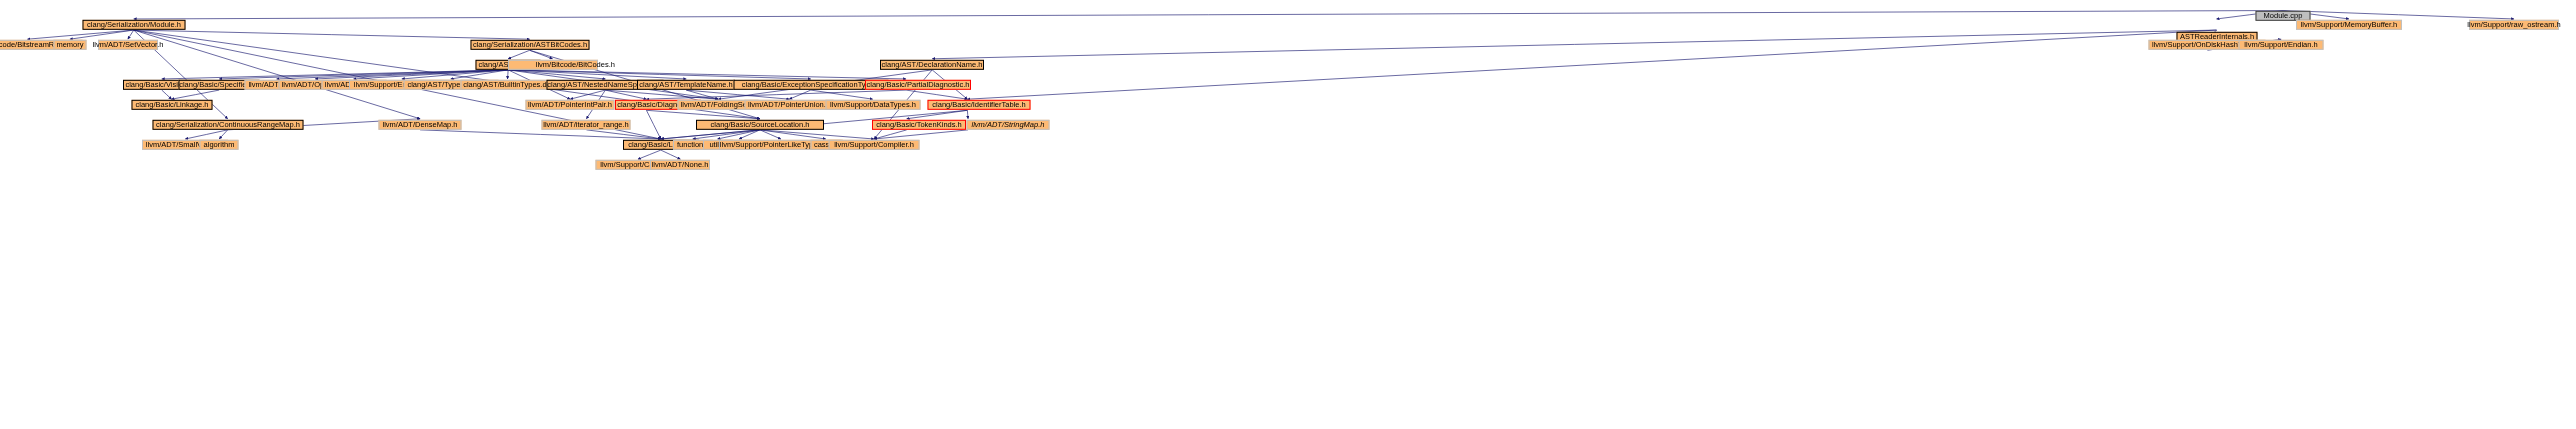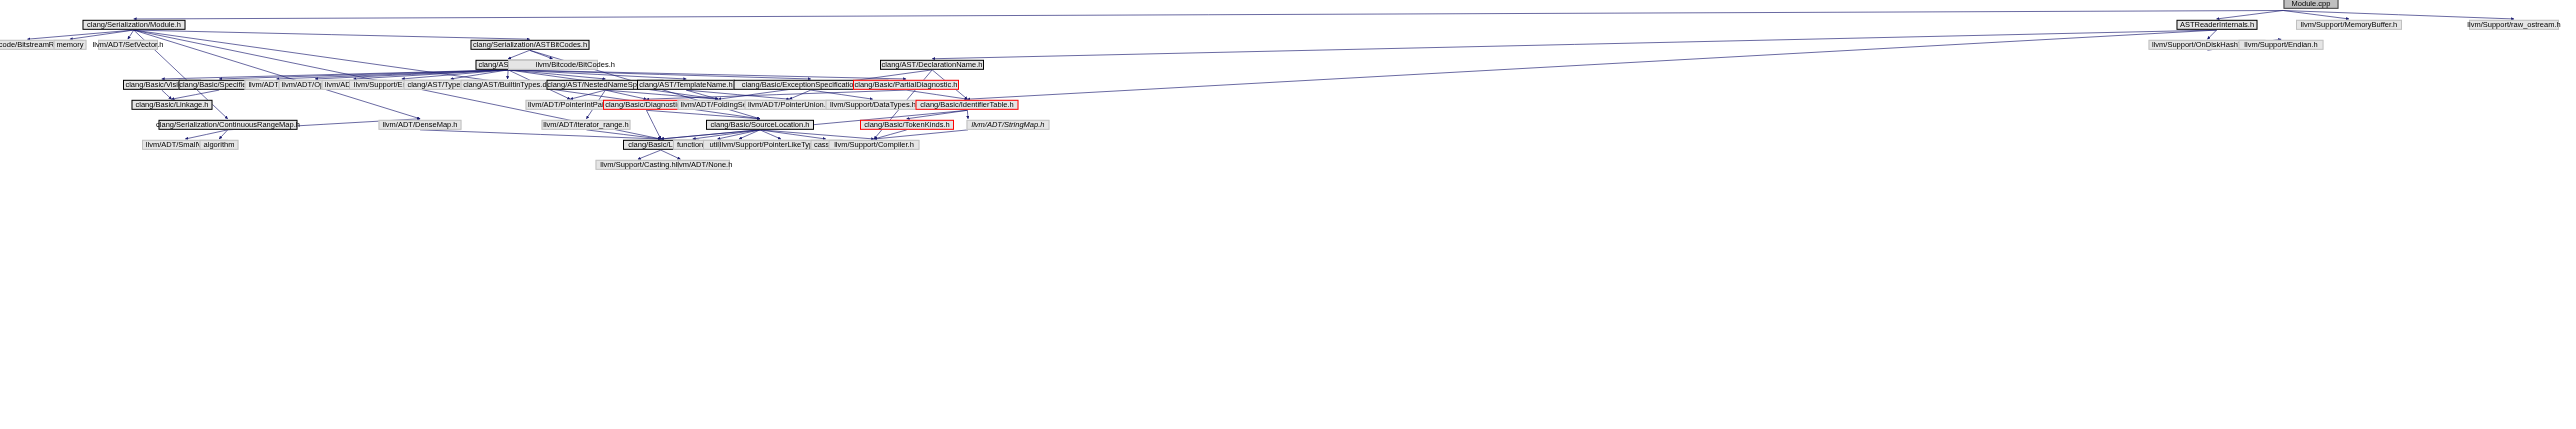--- a/index.html
+++ b/index.html
@@ -8,21 +8,21 @@
     width:2576px;
     height:430px;
     background:#ffffff;
     font-family:"Liberation Sans", sans-serif;
     overflow:hidden;
   }
   #edges{position:absolute;left:0;top:0;width:2576px;height:430px;}
   .node{
     position:absolute;
     box-sizing:border-box;
-    background:#e5e5e5;
+    background:#fdba74;
     border:0.7px solid #000000;
     color:#000000;
     font-size:7.5px;
     line-height:1;
     white-space:nowrap;
     display:flex;
     align-items:center;
     justify-content:center;
     height:10.4px;
     padding:0 3.3px;
@@ -32,20 +32,21 @@
   .node.root{
     background:#bfbfbf;
     border:0.7px solid #404040;
     font-weight:normal;
   }
   .node.ext{
     border:0.7px solid #c0c0c0;
   }
   .node.red{
     border:0.7px solid #ff0000;
+    margin-left:12px;
   }
 </style>
 </head>
 <body>
 
 <div id="graph">
   <svg id="edges" xmlns="http://www.w3.org/2000/svg" viewBox="0 0 3949 659" width="2576" height="430">
     <defs>
       <marker id="arrow" viewBox="0 0 10 10" refX="9" refY="5" markerWidth="5" markerHeight="5" orient="auto-start-reverse">
         <path d="M 0 0 L 10 5 L 0 10 z" fill="#191970"></path>
@@ -117,27 +118,27 @@
         <path d="M 1165 199 Q 1252.5 206 1340 213" fill="none" stroke="#191970" stroke-width="1" marker-end="url(#arrow)"></path>
         <path d="M 1013 230 Q 995.5 237 978 244" fill="none" stroke="#191970" stroke-width="1" marker-end="url(#arrow)"></path>
         <path d="M 1013 230 Q 1028 237 1043 244" fill="none" stroke="#191970" stroke-width="1" marker-end="url(#arrow)"></path>
         <path d="M 644 199 Q 828.5 206 1013 213" fill="none" stroke="#191970" stroke-width="1" marker-end="url(#arrow)"></path>
         <path d="M 899 199 Q 956 206 1013 213" fill="none" stroke="#191970" stroke-width="1" marker-end="url(#arrow)"></path>
         <path d="M 1484 199 Q 1412 206 1340 213" fill="none" stroke="#191970" stroke-width="1" marker-end="url(#arrow)"></path>
         <path d="M 1390 199 Q 1365 206 1340 213" fill="none" stroke="#191970" stroke-width="1" marker-end="url(#arrow)"></path>
       </g>
   </svg>
   <div id="node-layer">
-      <div class="node root" style="left: 2283px; top: 4px; width: 55px; margin-left: 28px;">
+      <div class="node root" style="left: 2283px; top: 16px; width: 55px;">
         <span>Module.cpp</span>
       </div>
       <div class="node" style="left: 134px; top: 25px; width: 103px;">
         <span>clang/Serialization/Module.h</span>
       </div>
-      <div class="node" style="left: 2217px; top: 25px; width: 81px;">
+      <div class="node" style="left: 2217px; top: 37px; width: 81px;">
         <span>ASTReaderInternals.h</span>
       </div>
       <div class="node ext" style="left: 2349px; top: 25px; width: 106px;">
         <span>llvm/Support/MemoryBuffer.h</span>
       </div>
       <div class="node ext" style="left: 2514px; top: 25px; width: 90px;">
         <span>llvm/Support/raw_ostream.h</span>
       </div>
       <div class="node ext" style="left: 27px; top: 45px; width: 111px;">
         <span>llvm/Bitcode/BitstreamReader.h</span>
@@ -216,30 +217,30 @@
       </div>
       <div class="node ext" style="left: 789px; top: 105px; width: 89px;">
         <span>llvm/ADT/PointerUnion.h</span>
       </div>
       <div class="node ext" style="left: 873px; top: 105px; width: 95px;">
         <span>llvm/Support/DataTypes.h</span>
       </div>
       <div class="node red" style="left: 967px; top: 105px; width: 103px;">
         <span>clang/Basic/IdentifierTable.h</span>
       </div>
-      <div class="node" style="left: 228px; top: 125px; width: 139px; text-align: right;">
+      <div class="node" style="left: 228px; top: 125px; width: 151px; text-align: right;">
         <span>clang/Serialization/ContinuousRangeMap.h</span>
       </div>
       <div class="node ext" style="left: 420px; top: 125px; width: 83px;">
         <span>llvm/ADT/DenseMap.h</span>
       </div>
       <div class="node ext" style="left: 586px; top: 125px; width: 89px;">
         <span>llvm/ADT/iterator_range.h</span>
       </div>
-      <div class="node" style="left: 760px; top: 125px; width: 108px;">
+      <div class="node" style="left: 760px; top: 125px; width: 128px;">
         <span>clang/Basic/SourceLocation.h</span>
       </div>
       <div class="node red" style="left: 907px; top: 125px; width: 94px;">
         <span>clang/Basic/TokenKinds.h</span>
       </div>
       <div class="node ext" style="left: 1008px; top: 125px; width: 83px; font-style: italic;">
         <span>llvm/ADT/StringMap.h</span>
       </div>
       <div class="node ext" style="left: 185px; top: 145px; width: 86px;">
         <span>llvm/ADT/SmallVector.h</span>
@@ -264,18 +265,18 @@
       </div>
       <div class="node ext" style="left: 826px; top: 145px; width: 31px;">
         <span>cassert</span>
       </div>
       <div class="node ext" style="left: 874px; top: 145px; width: 91px;">
         <span>llvm/Support/Compiler.h</span>
       </div>
       <div class="node ext" style="left: 638px; top: 165px; width: 85px;">
         <span>llvm/Support/Casting.h</span>
       </div>
-      <div class="node ext" style="left: 704px; top: 165px; width: 52px;">
+      <div class="node ext" style="left: 680px; top: 165px; width: 60px;">
         <span>llvm/ADT/None.h</span>
       </div>
     </div>
 </div>
 
 
 </body></html>

